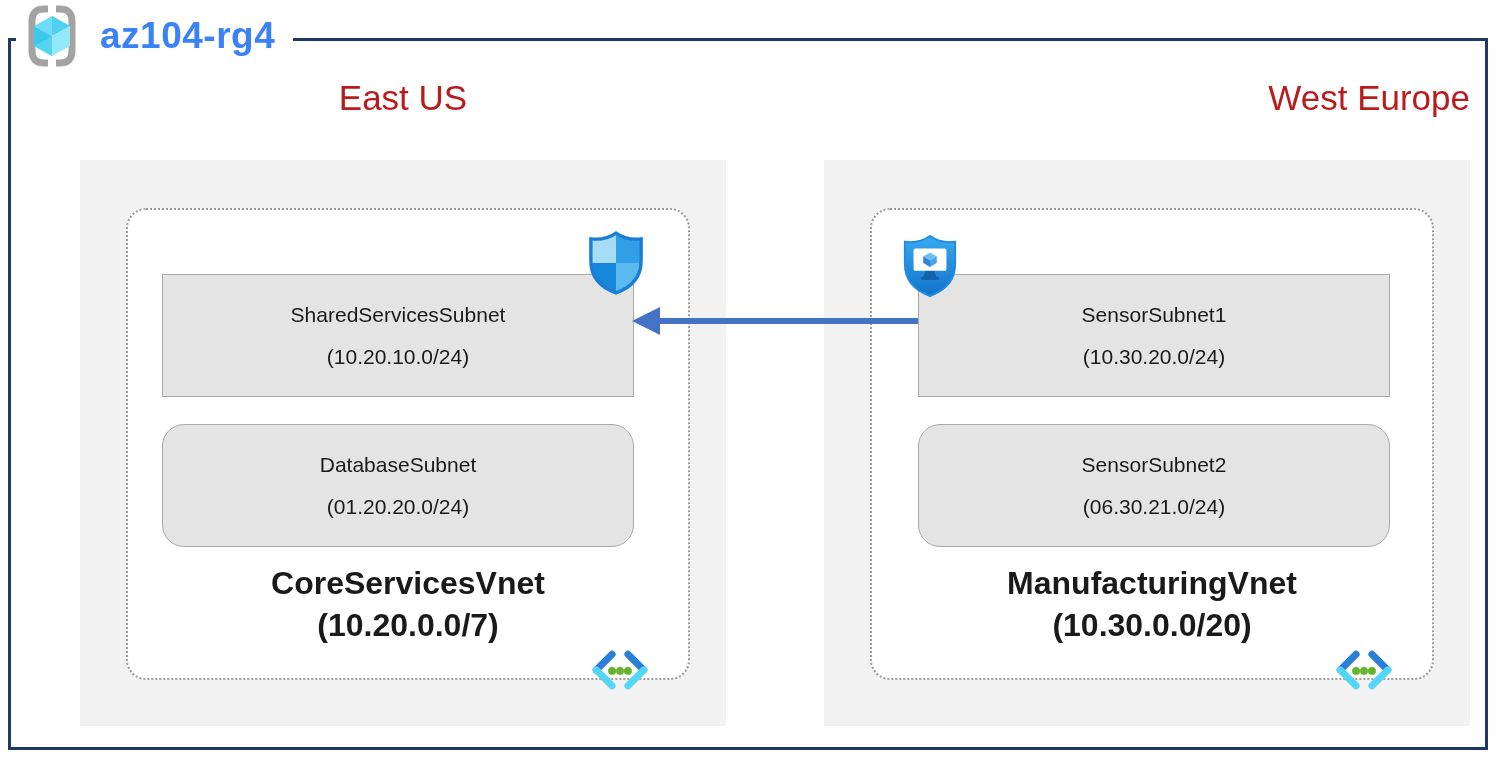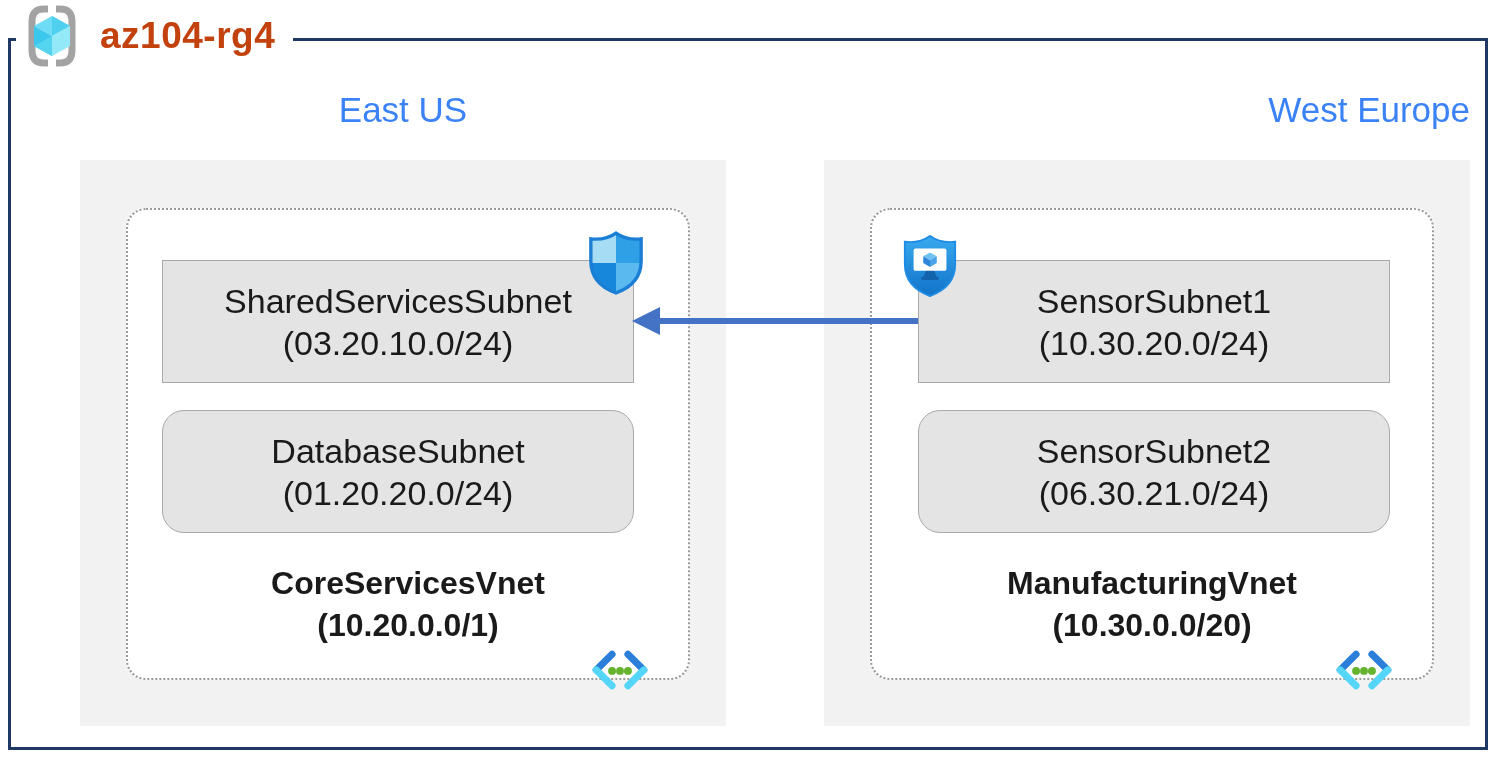--- a/index.html
+++ b/index.html
@@ -6,40 +6,40 @@
   html,body { width:1496px; height:758px; background:#ffffff; overflow:hidden;
               font-family:"Liberation Sans", sans-serif; color:#1a1a1a; }
   .canvas { position:relative; width:1496px; height:758px; background:#fff; }
 
   
   .rg-frame { position:absolute; left:8px; top:38px; width:1480px; height:712px;
               border:3px solid #1f3864; background:transparent; }
   .rg-header { position:absolute; left:16px; top:2px; height:68px; z-index:5;
                display:flex; align-items:center; gap:16px; background:#ffffff;
                padding:0 18px 0 4px; }
-  .rg-title { font-size:37px; font-weight:bold; color:#c2410c; letter-spacing:0.5px; }
+  .rg-title { font-size:37px; font-weight:bold; color:#3b82f6; letter-spacing:0.5px; }
   .rg-icon { width:64px; height:64px; }
 
   
-  .region-label { position:absolute; top:90px; width:646px; text-align:center;
-                  font-size:35px; color:#3b82f6; }
+  .region-label { position:absolute; top:78px; width:646px; text-align:center;
+                  font-size:35px; color:#b91c1c; }
   #label-east { left:80px; }
   #label-west { left:824px;text-align:right; }
 
   .region-box { position:absolute; top:160px; width:646px; height:566px; background:#f2f2f2; }
   #region-east { left:80px; }
   #region-west { left:824px; }
 
   .vnet-box { position:absolute; left:46px; top:48px; width:564px; height:472px;
               background:#ffffff; border:2px dotted #9a9a9a; border-radius:20px; }
 
   .subnet { position:absolute; width:472px; height:123px; background:#e4e4e4;
             border:1px solid #a9a9a9; display:flex; flex-direction:column;
-            align-items:center; justify-content:center; font-size:34px; line-height:42px;
-            z-index:1; }
+            align-items:center; justify-content:center; font-size:21px; line-height:42px;
+            z-index:1;margin-top:14px; }
   #region-east .subnet { left:34px; }
   #region-west .subnet { left:46px; }
   .subnet.first { top:50px; }
   .subnet.second { top:200px;border-radius:22px; }
 
   .vnet-label { position:absolute; left:0; right:0; top:352px; text-align:center;
                 font-size:32px; line-height:42px;font-weight:bold; }
 
   .vnet-icon { position:absolute; right:36px; bottom:-14px; width:64px; height:44px; z-index:2; }
 
@@ -71,31 +71,31 @@
   </div>
 
   <div class="region-label" id="label-east">East US</div>
   <div class="region-label" id="label-west">West Europe</div>
 
   <div class="region-box" id="region-east">
     <div class="vnet-box">
 
       <div class="subnet first">
         <span>SharedServicesSubnet</span>
-        <span>(03.20.10.0/24)</span>
+        <span>(10.20.10.0/24)</span>
       </div>
 
       <div class="subnet second">
         <span>DatabaseSubnet</span>
         <span>(01.20.20.0/24)</span>
       </div>
 
       <div class="vnet-label">
         <div>CoreServicesVnet</div>
-        <div>(10.20.0.0/1)</div>
+        <div>(10.20.0.0/7)</div>
       </div>
 
       <svg class="badge" id="nsg-badge" viewBox="0 0 60 68">
         <defs>
           <clipPath id="nsgClip">
             <path d="M30 3 C37 8 47 10 56 9 L56 32 C56 50 44 60 30 65 C16 60 4 50 4 32 L4 9 C13 10 23 8 30 3 Z"></path>
           </clipPath>
         </defs>
         <g clip-path="url(#nsgClip)">
           <rect x="0" y="0" width="30" height="34" fill="#a7ddf4"></rect>

